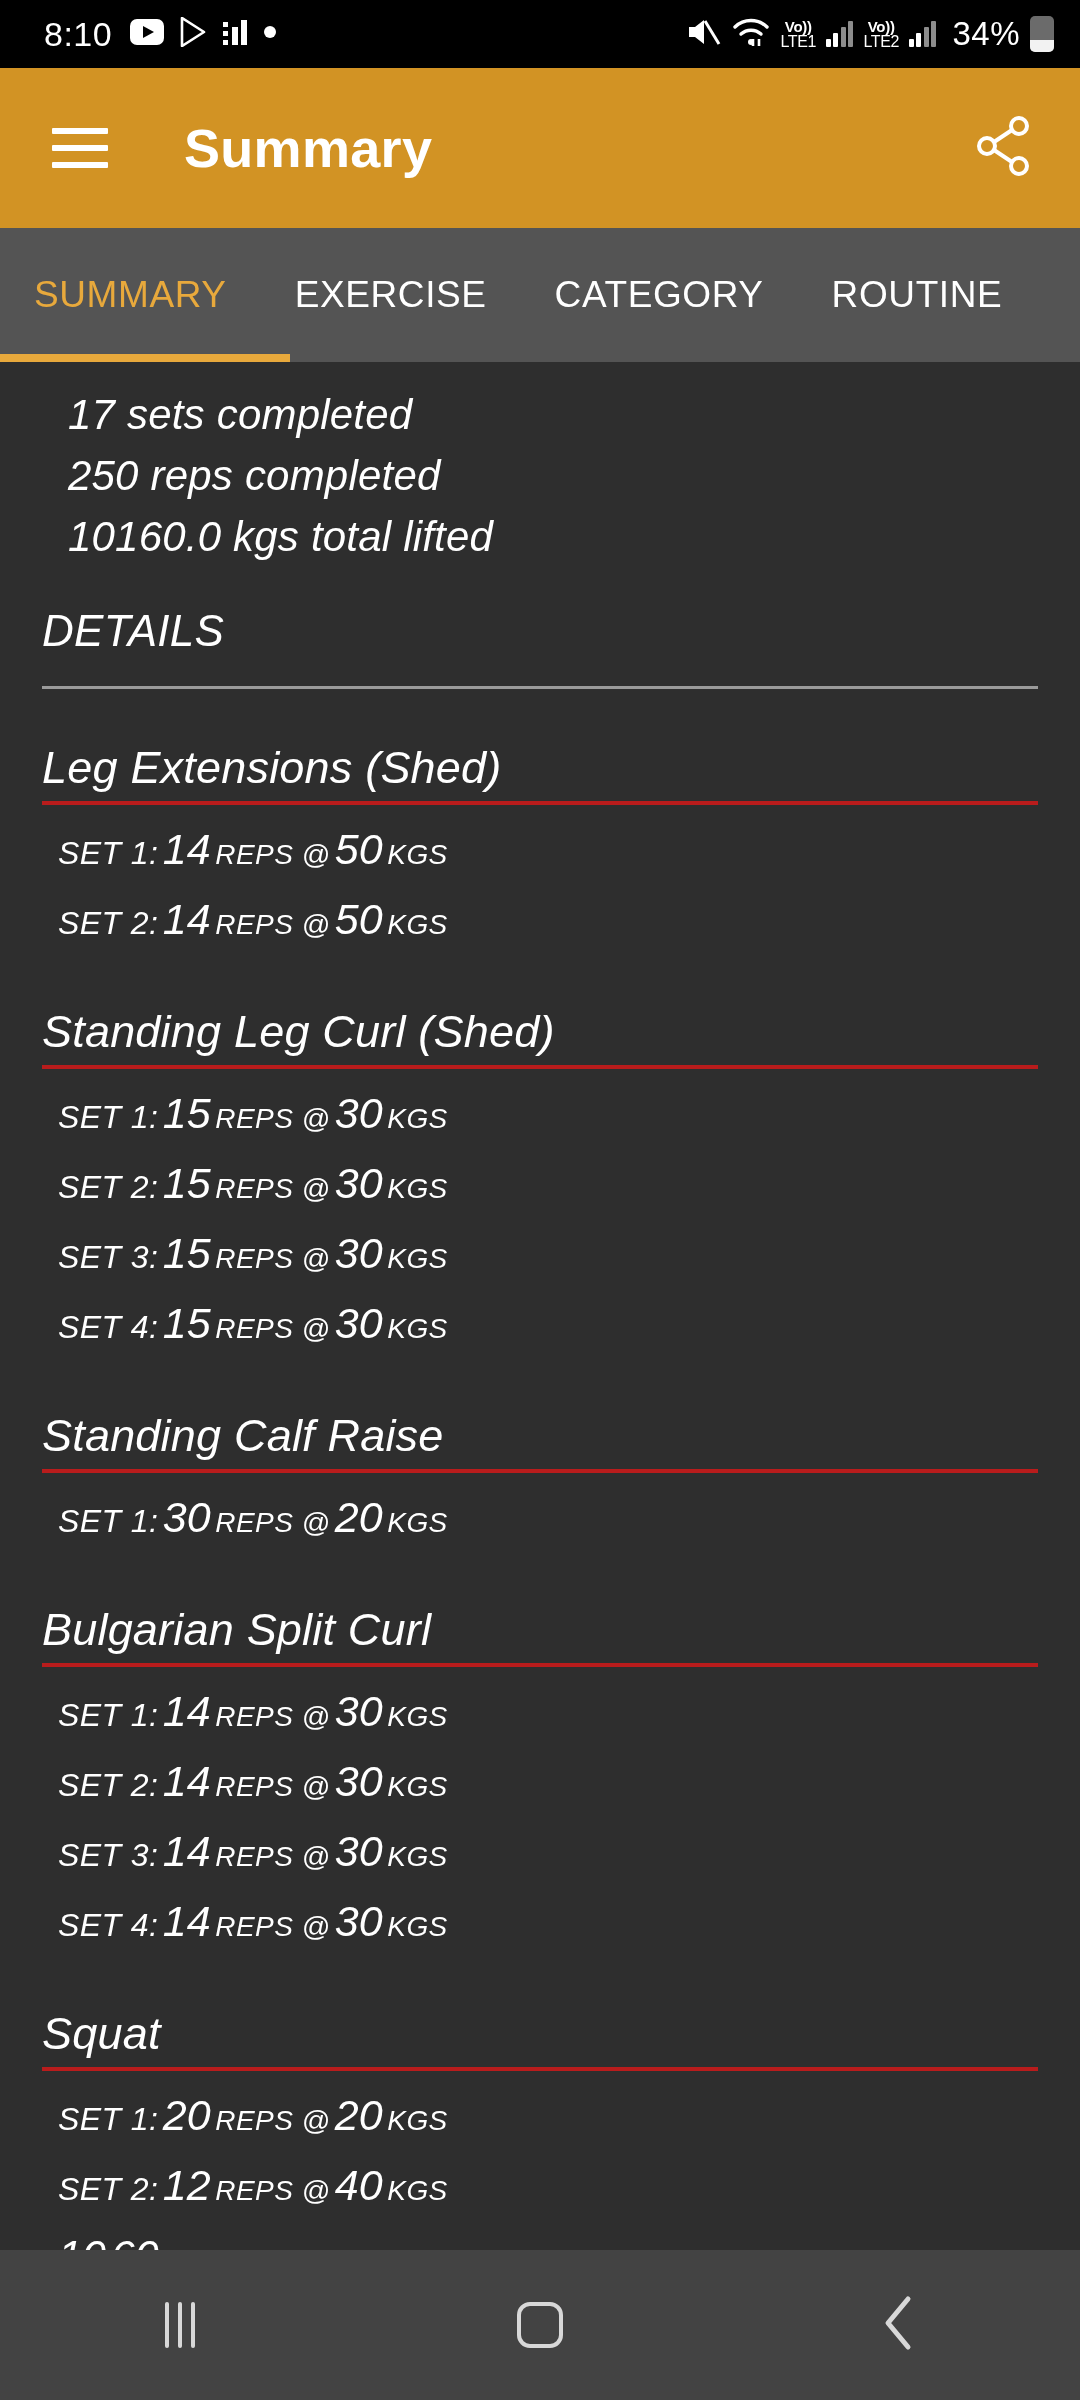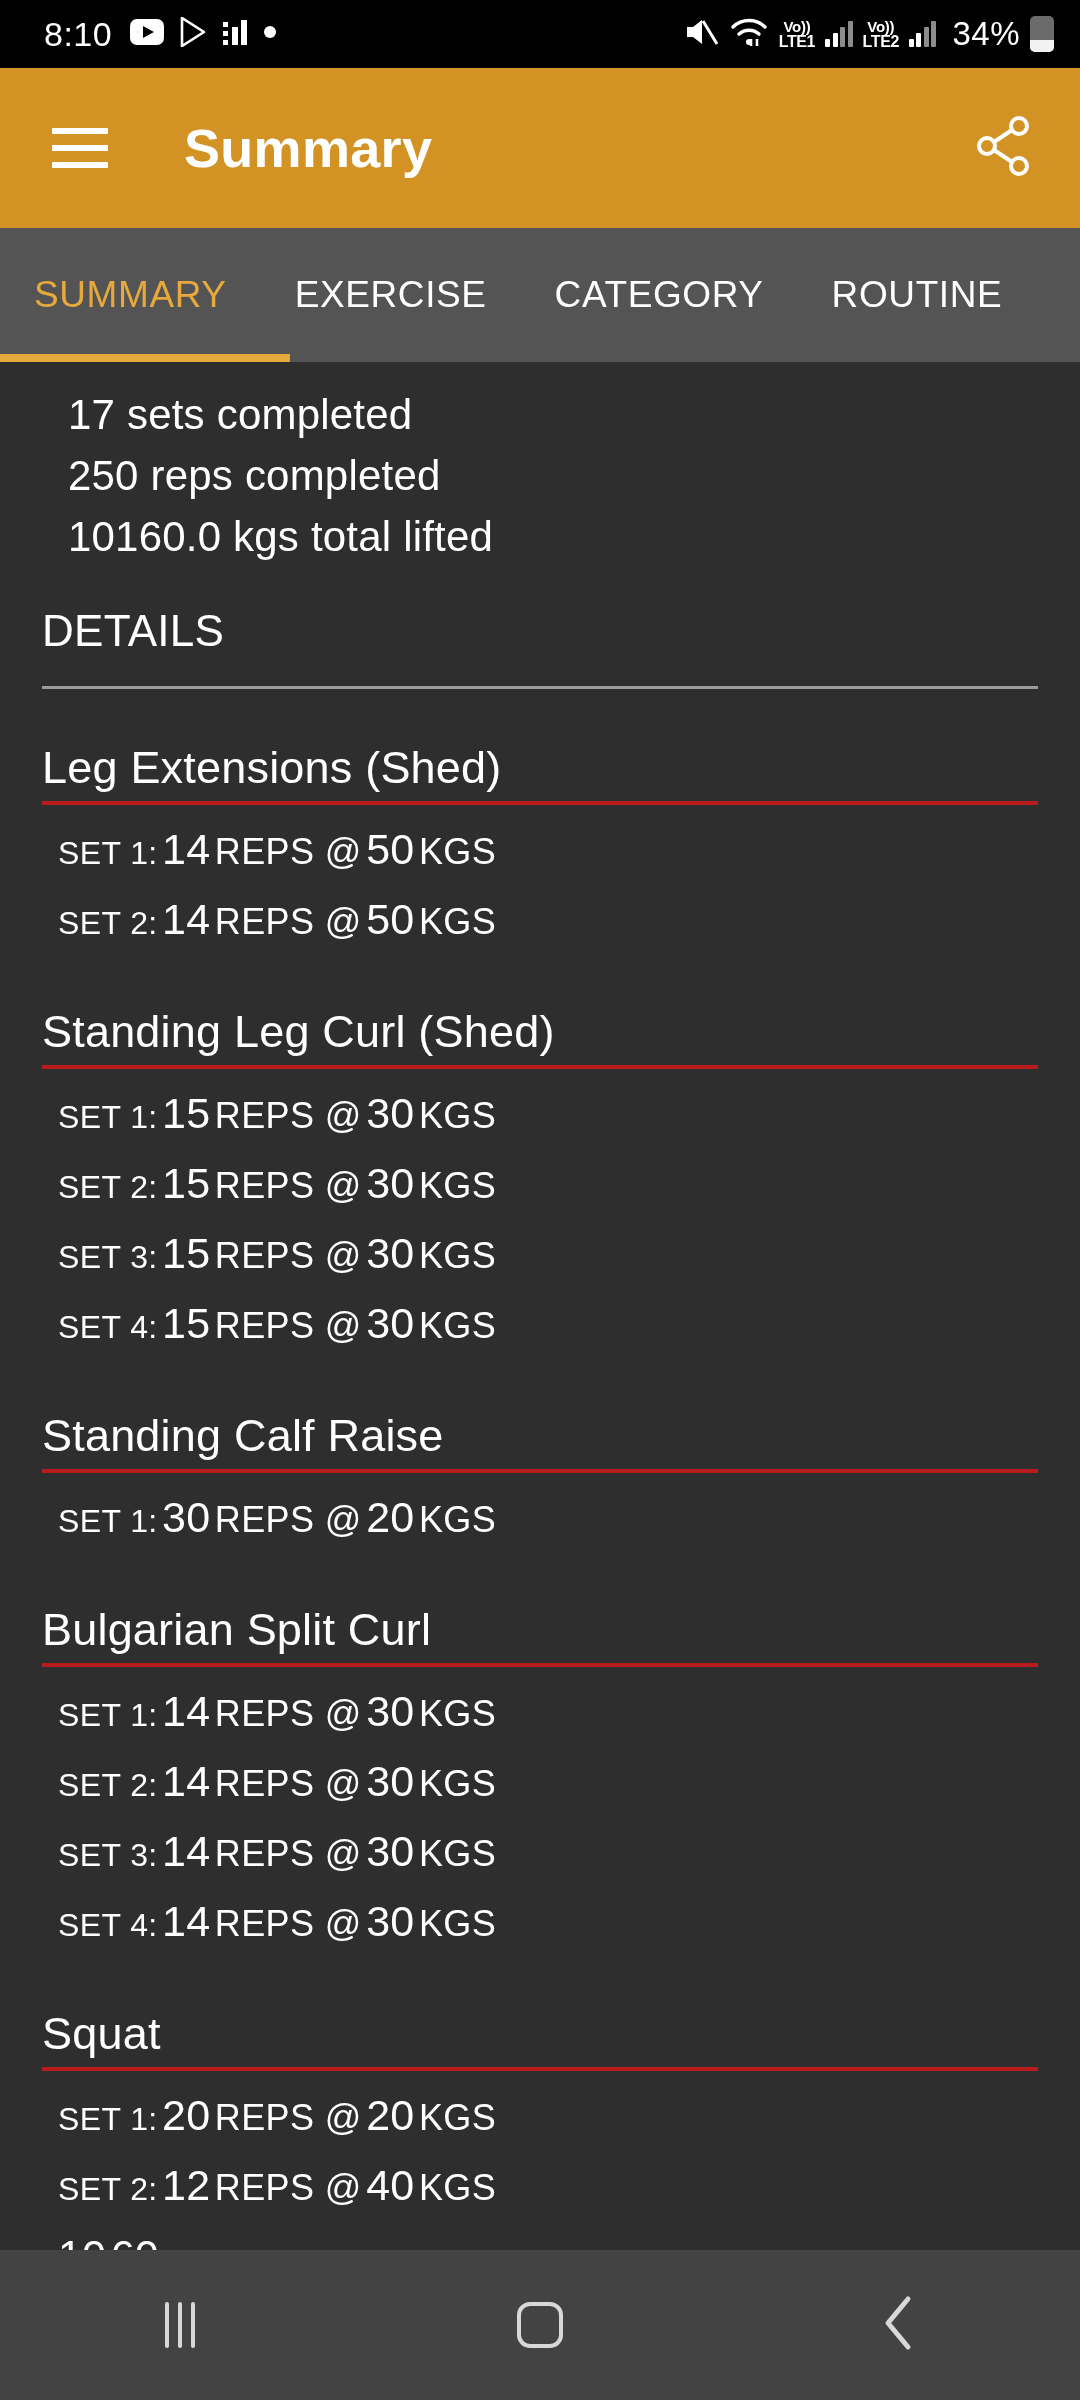--- a/index.html
+++ b/index.html
@@ -20,21 +20,21 @@
   .sb-clock { font-size:34px; letter-spacing:.5px; font-weight:400; }
   .sb-left-icons { display:flex; align-items:center; gap:15px; margin-left:18px; }
   .sb-spacer { flex:1; }
   .sb-right { display:flex; align-items:center; gap:10px; }
   .sb-batt-text { font-size:33px; margin-left:6px; letter-spacing:.5px; }
   .volte {
     display:flex; flex-direction:column; align-items:center; justify-content:center;
     line-height:1; color:#fff;
   }
   .volte .vo { font-size:15px; font-weight:700; letter-spacing:-.3px; }
-  .volte .lte { font-size:16px; font-weight:700; letter-spacing:-.4px; margin-top:0; }
+  .volte .lte { font-size:16px; font-weight:400; letter-spacing:-.4px; margin-top:0; }
   .bars { display:flex; align-items:flex-end; gap:2.5px; height:26px; }
   .bars i { display:block; width:5px; background:#fff; border-radius:1px; }
   .bars i:nth-child(1){ height:8px;  opacity:1; }
   .bars i:nth-child(2){ height:14px; opacity:1; }
   .bars i:nth-child(3){ height:20px; opacity:.55; }
   .bars i:nth-child(4){ height:26px; opacity:.55; }
   .battery {
     width:24px; height:36px; border:0; background:#6b6b6b;
     border-radius:5px; position:relative; overflow:hidden;
   }
@@ -67,21 +67,21 @@
     padding:0 34px; cursor:pointer; flex:0 0 auto;
   }
   .tab.active { color:#e8a93c; }
   .tab-indicator {
     position:absolute; bottom:0; left:0; width:290px; height:8px; background:#e8a93c;
   }
 
   
   .content {
     position:absolute; top:362px; left:0; width:1080px; height:1888px;
-    background:#2e2e2e; overflow:hidden;
+    background:#2e2e2e; overflow:hidden;font-style:italic;
   }
   .stats { padding:22px 0 0 68px; }
   .stat-line {
     color:#fff; font-size:42px; line-height:61px; letter-spacing:.2px;
   }
 
   .details-head {
     margin:36px 42px 0 42px;
     color:#fff; font-size:44px; line-height:56px; letter-spacing:.3px;
     padding-bottom:27px; border-bottom:3px solid #9a9a9a;
@@ -93,21 +93,21 @@
   .ex-name {
     color:#fff; font-size:45px; line-height:58px; letter-spacing:.2px;
     padding-bottom:4px; border-bottom:4px solid #b91c1c;
   }
   .sets { padding-top:14px; }
   .set-row {
     color:#fff; line-height:60px; white-space:nowrap; padding-left:16px;
   }
   .set-lbl { font-size:32px; letter-spacing:.4px; }
   .set-big { font-size:43px; letter-spacing:.2px; }
-  .set-sm  { font-size:36px; letter-spacing:.4px; }
+  .set-sm  { font-size:28px; letter-spacing:.4px; }
 
   
   .navbar {
     position:absolute; bottom:0; left:0; width:1080px; height:150px;
     background:#434343; display:flex; align-items:center; justify-content:space-around;
   }
   .nav-btn { width:160px; height:150px; display:flex; align-items:center; justify-content:center; cursor:pointer; }
   .recents { display:flex; gap:9px; }
   .recents i { display:block; width:4px; height:46px; background:#d8d8d8; border-radius:2px; }
   .home-sq { width:46px; height:46px; border:4px solid #d8d8d8; border-radius:13px; }

